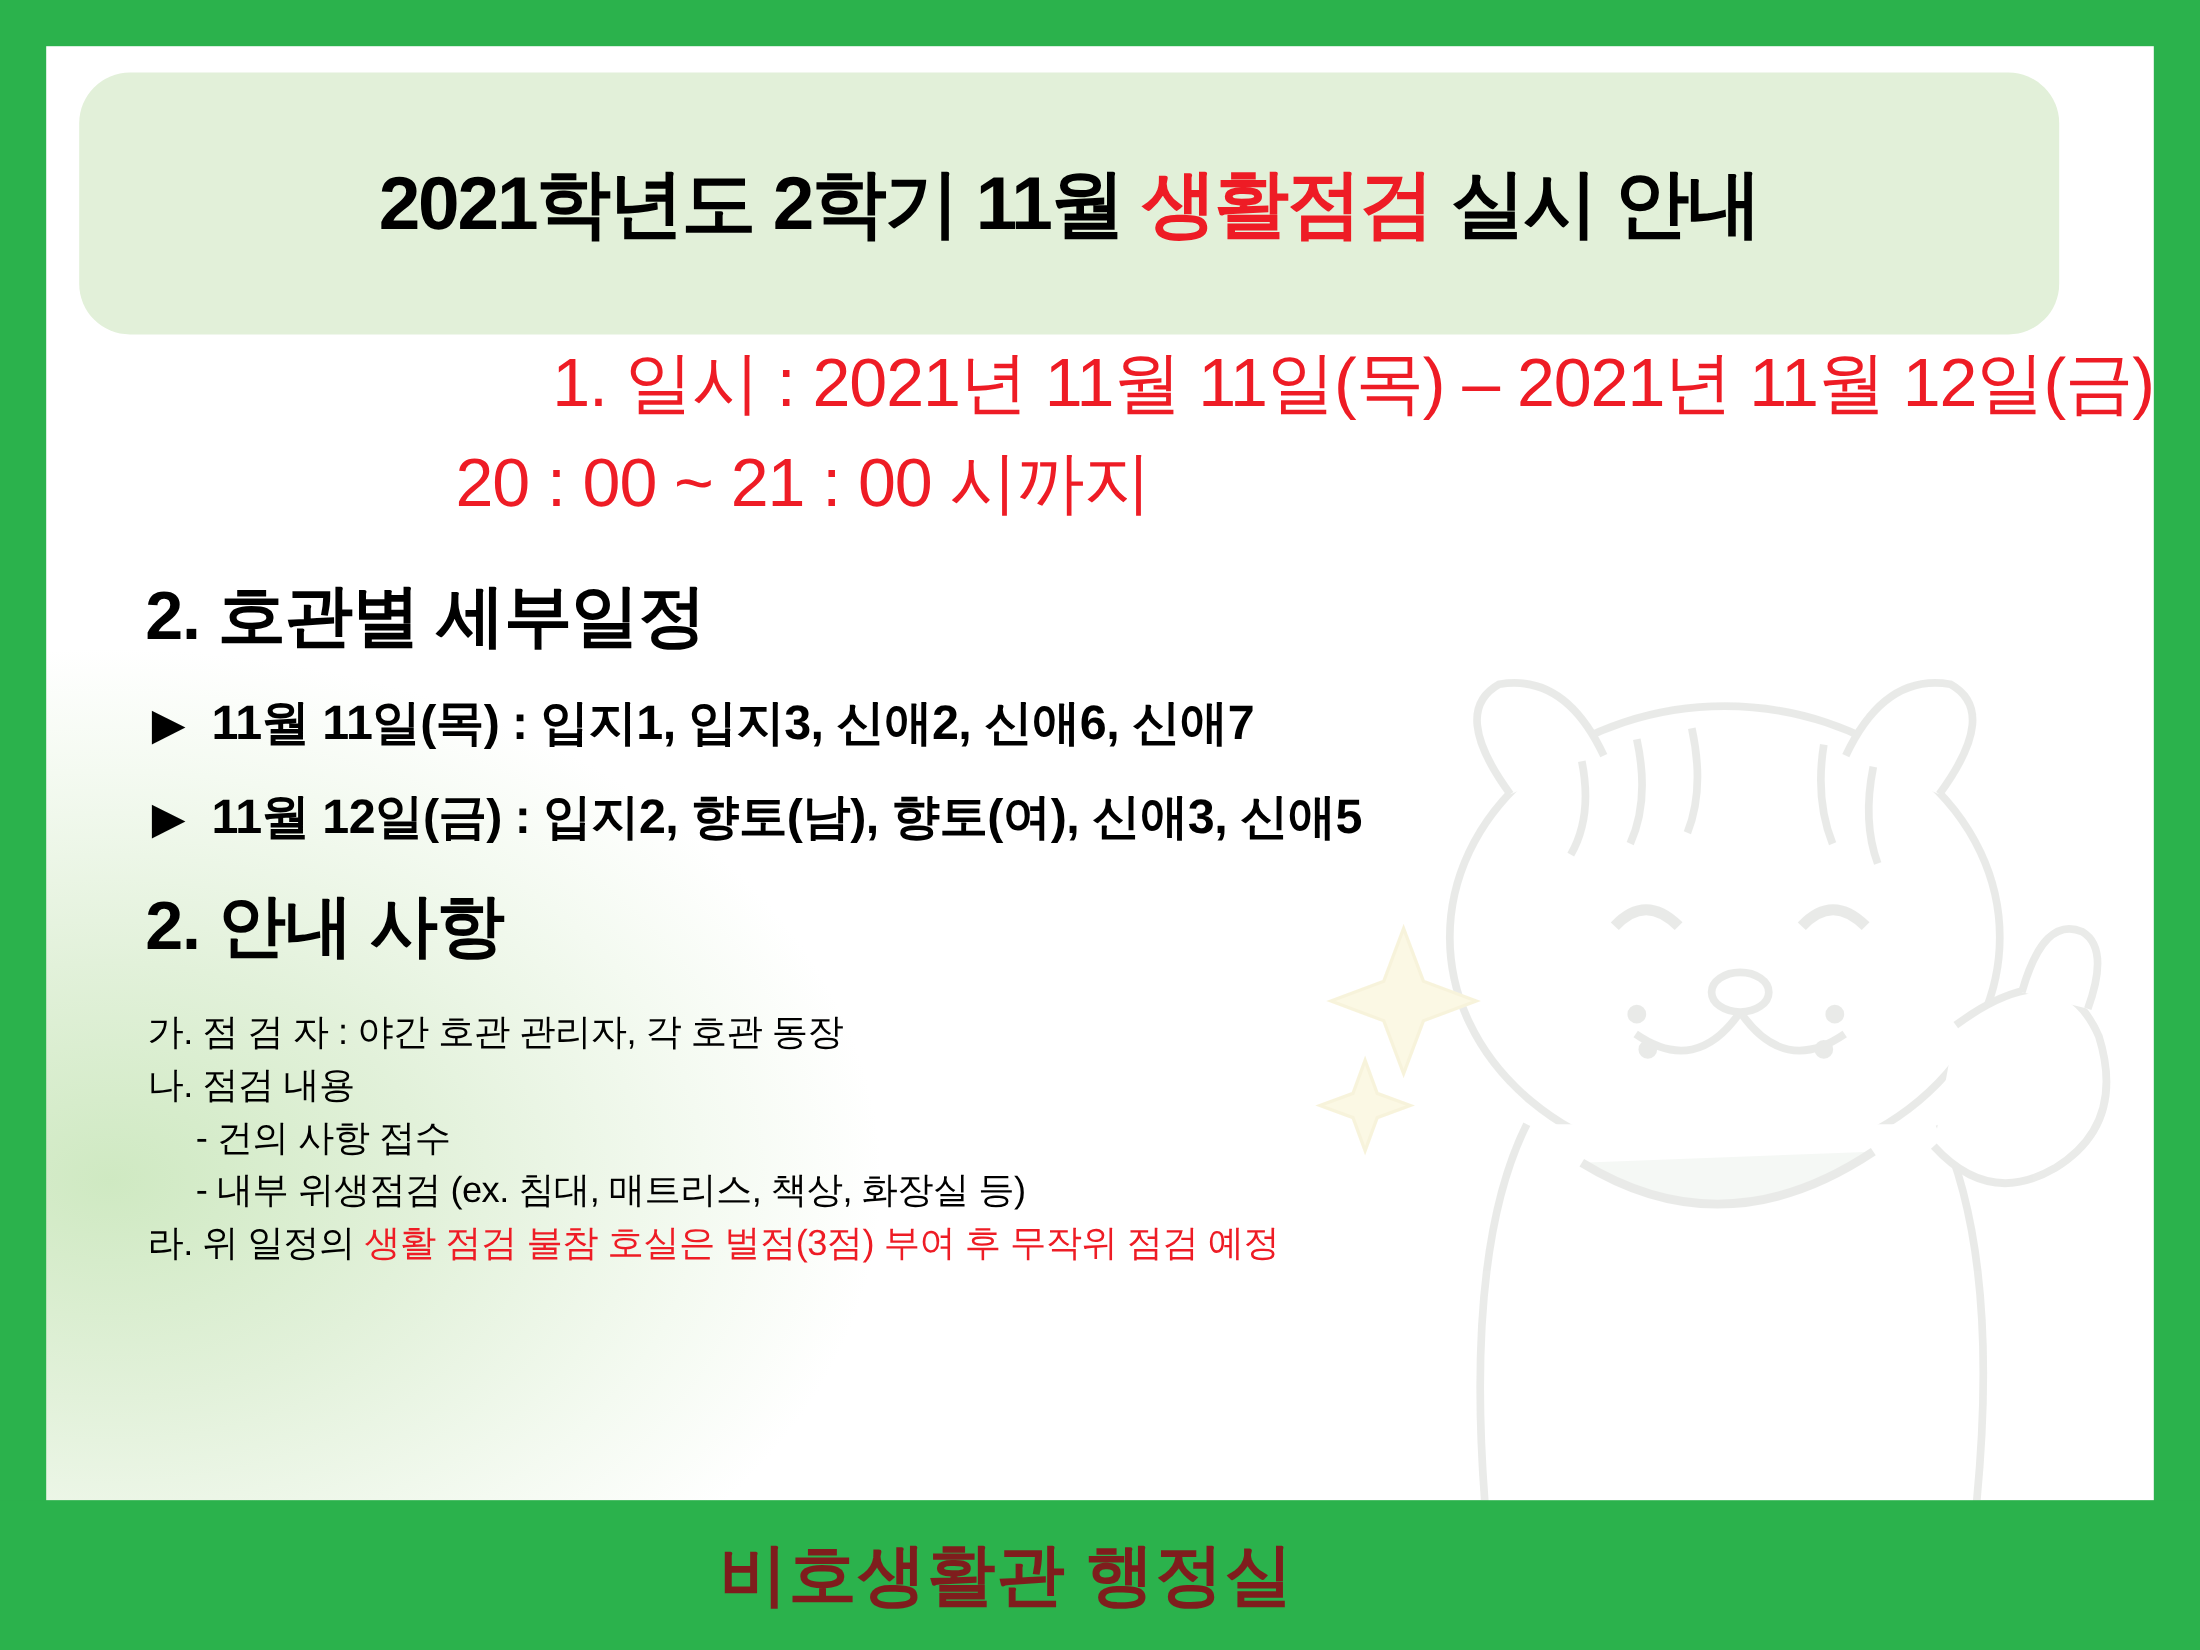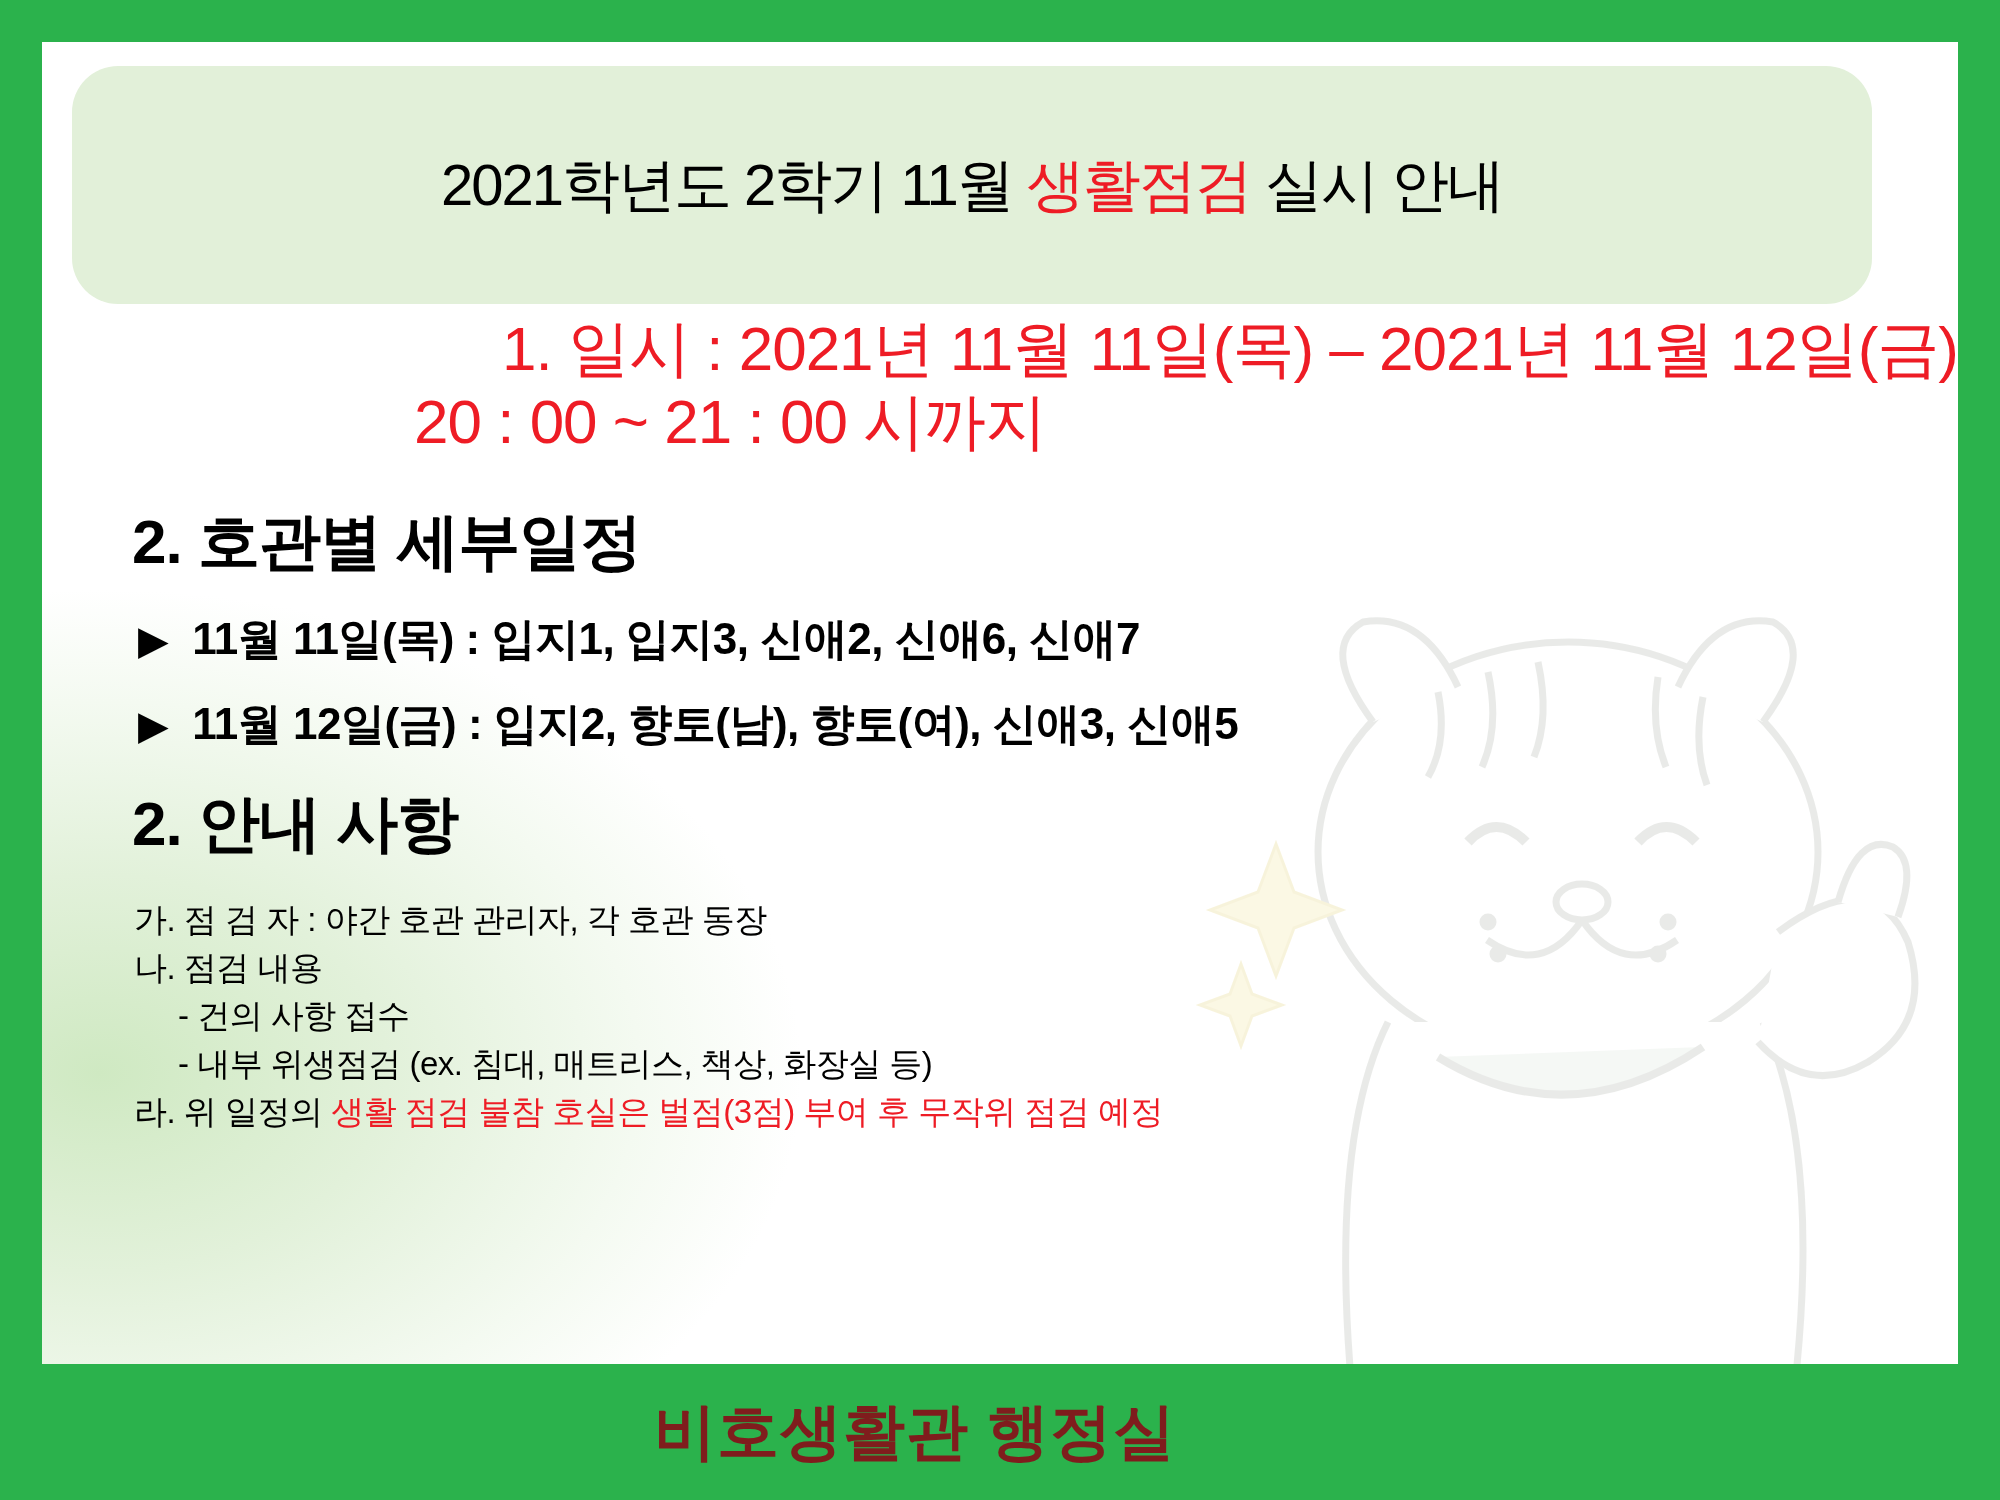--- a/index.html
+++ b/index.html
@@ -53,22 +53,22 @@
     top: 24px;
     width: 1800px;
     height: 238px;
     background: #e2f0d9;
     border-radius: 46px;
     display: flex;
     align-items: center;
     justify-content: center;
   }
   .title-text {
-    font-size: 58px;
-    font-weight: normal;
+    font-size: 68px;
+    font-weight: bold;
     letter-spacing: -2px;
     color: #000000;
     white-space: nowrap;
     line-height: 1;
   }
   .title-text .hl { color: #ee1c25; }
 
   
   .content {
     position: relative;
@@ -78,21 +78,21 @@
 
   .sec1 {
     color: #ee1c25;
     font-size: 62px;
     font-weight: normal;
     line-height: 1.18;
     letter-spacing: -1px;
     white-space: nowrap;
   }
   .sec1-line1 { padding-left: 88px; text-align: right; }
-  .sec1-line2 { padding-left: 372px; }
+  .sec1-line2 { padding-left: 372px; margin-top: 18px; }
 
   .heading {
     font-size: 62px;
     font-weight: bold;
     color: #000000;
     letter-spacing: -1px;
     padding-left: 90px;
     white-space: nowrap;
   }
   .heading-2 { margin-top: 42px; }

